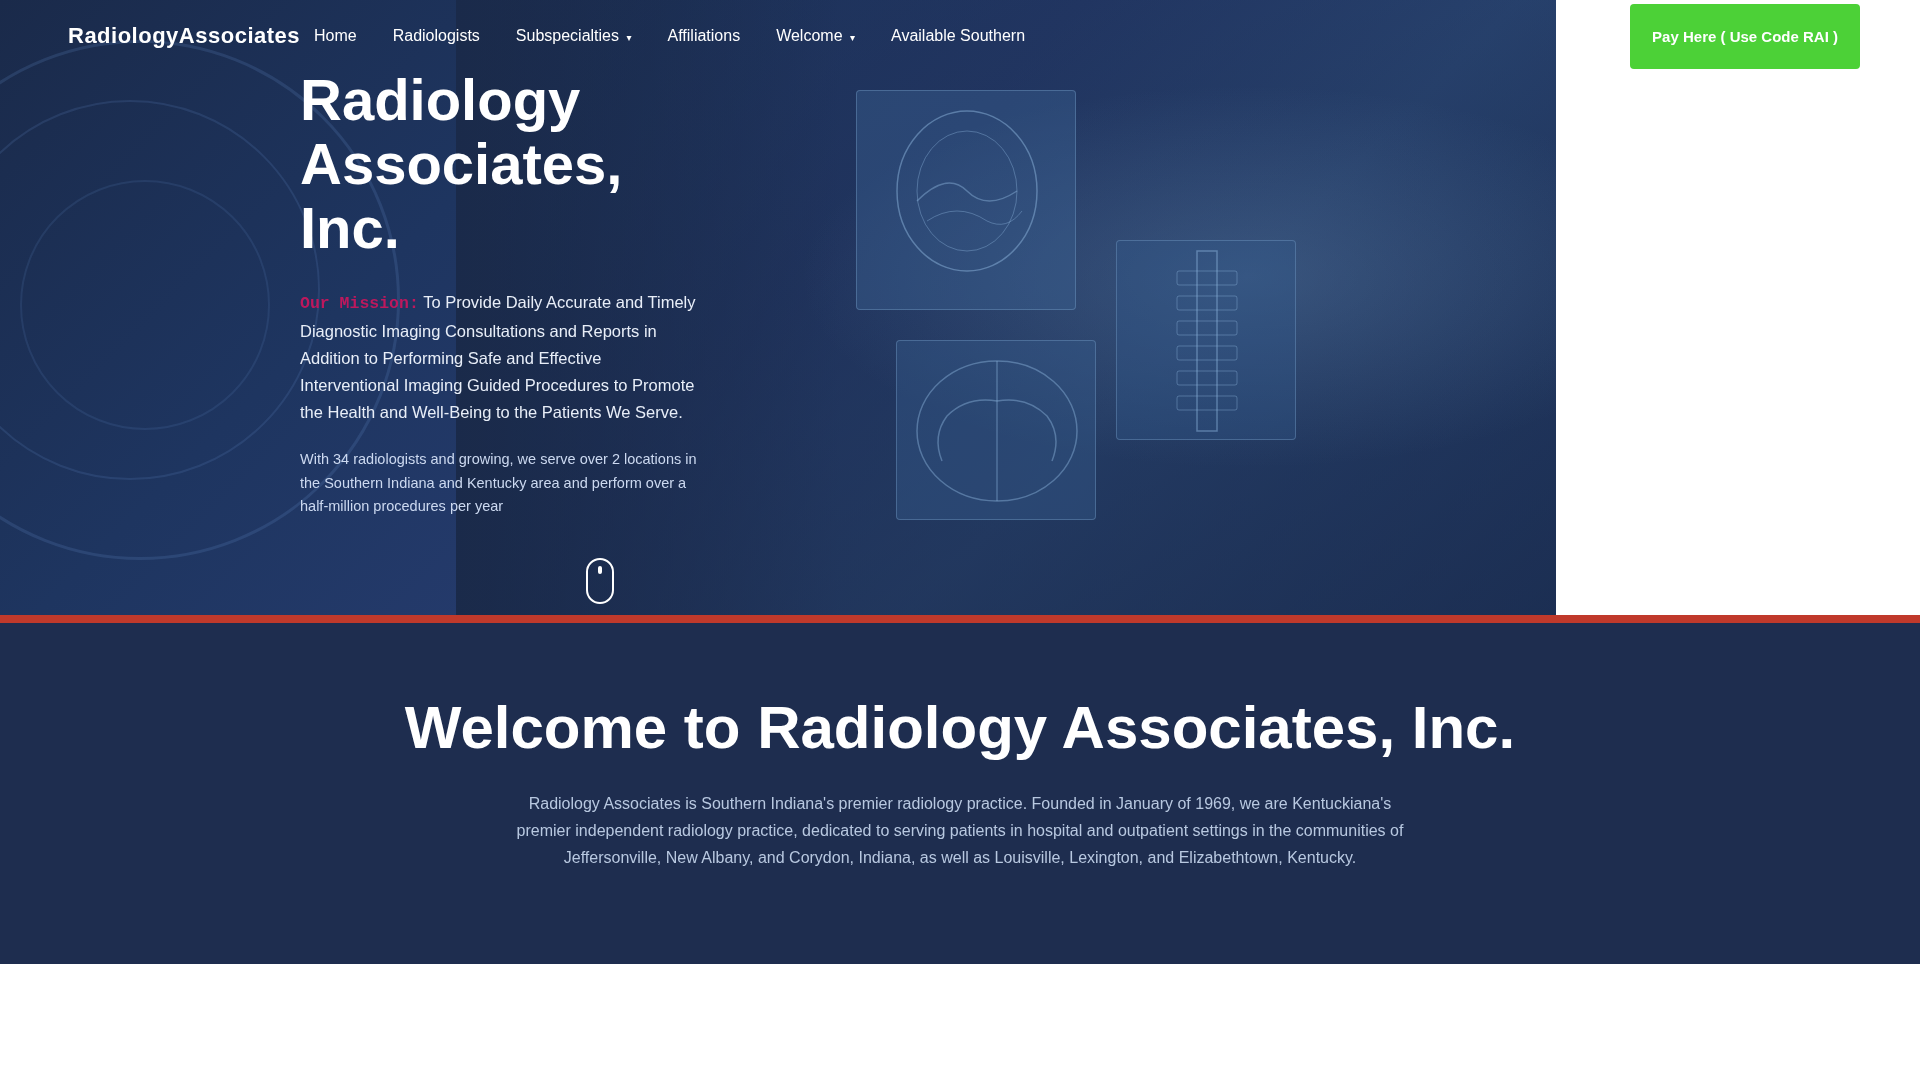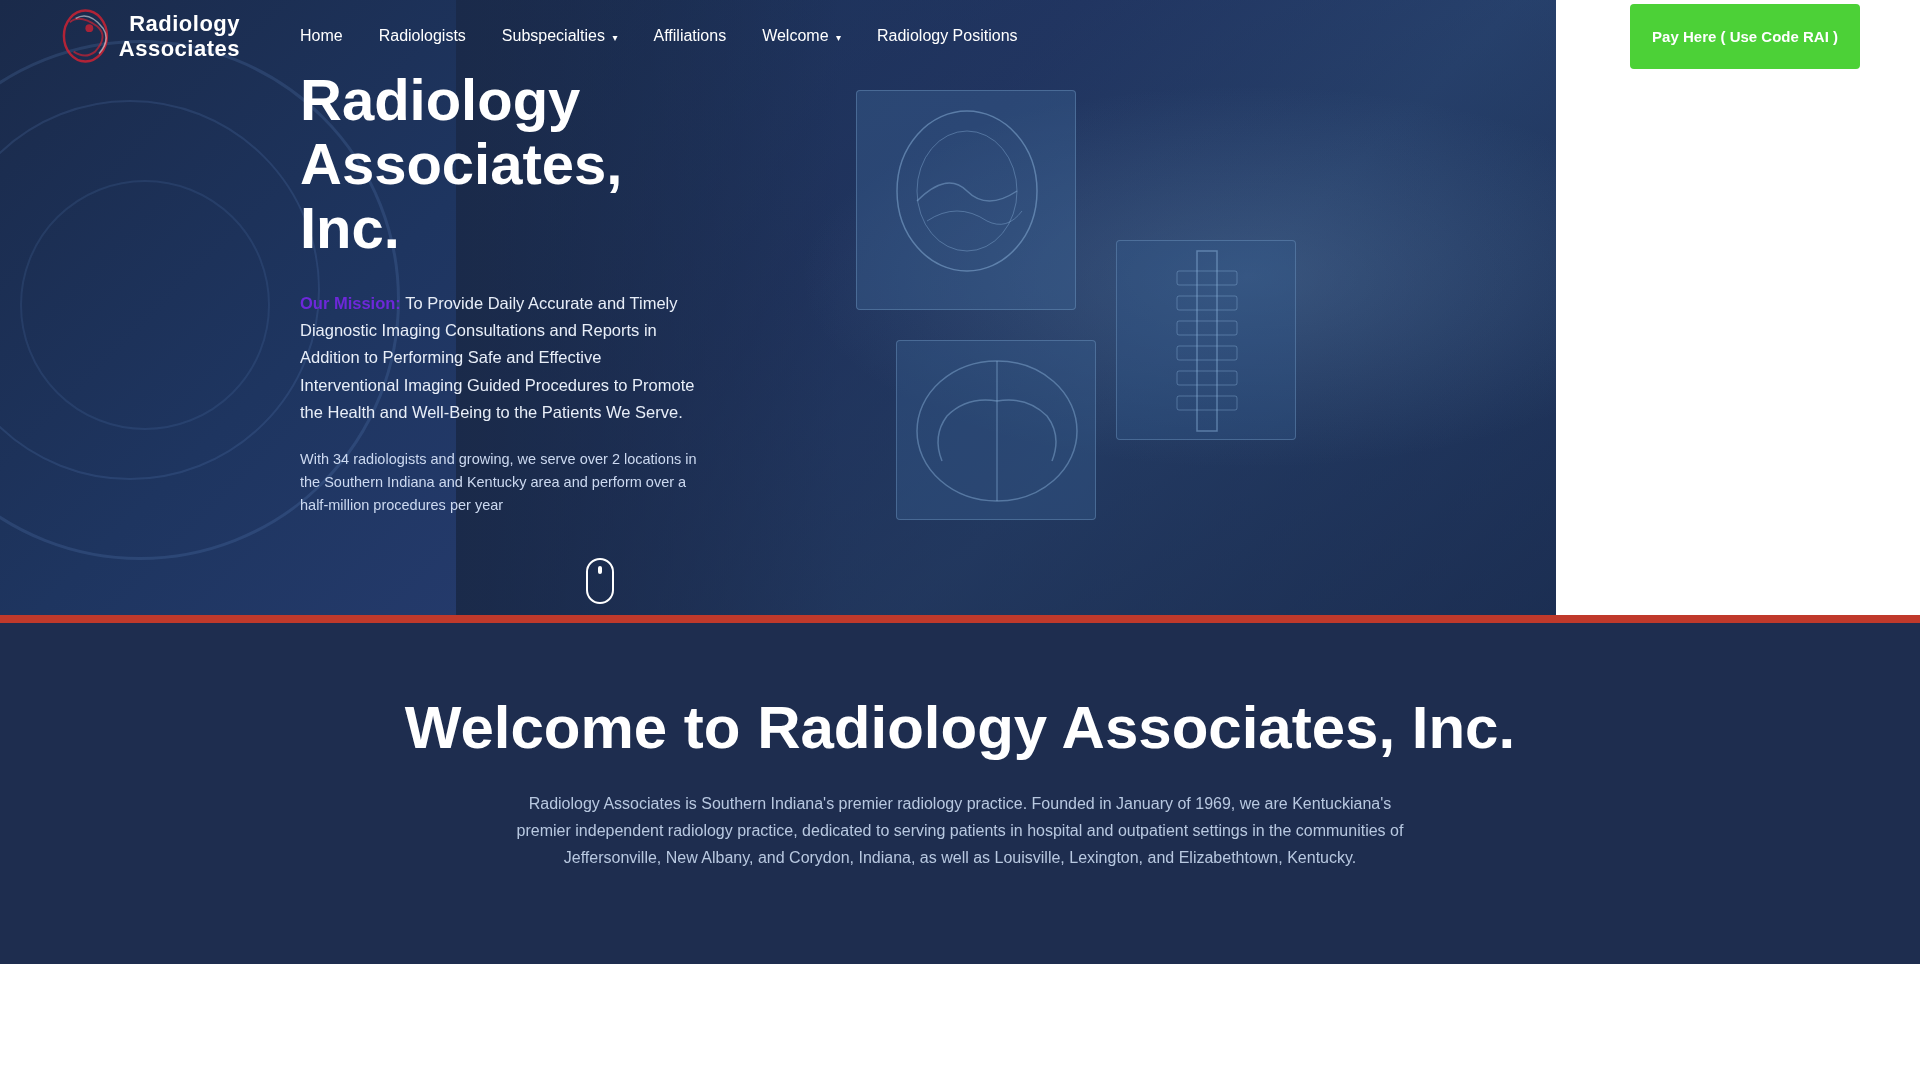--- a/index.html
+++ b/index.html
@@ -22,23 +22,22 @@
       margin-right: 60px;
     }
     .logo-graphic {
       width: 180px;
       height: 60px;
       display: flex;
       align-items: center;
     }
     .logo-text-block {
       display: flex;
-      flex-direction: column;
+      flex-direction: row;
       line-height: 1.15;
-      text-align: right;
     }
     .logo-radiology {
       font-size: 22px;
       font-weight: 700;
       color: #fff;
       letter-spacing: 0.5px;
     }
     .logo-associates {
       font-size: 22px;
       font-weight: 700;
@@ -49,20 +48,21 @@
       width: 52px;
       height: 56px;
       margin-right: 8px;
     }
     .nav-links {
       display: flex;
       align-items: flex-start;
       gap: 36px;
       list-style: none;
       flex: 1;
+      margin-left: 14px;
     }
     .nav-links a {
       color: #fff;
       text-decoration: none;
       font-size: 16px;
       font-weight: 500;
       white-space: nowrap;
       cursor: pointer;
     }
     .nav-links .dropdown-arrow {
@@ -178,21 +178,22 @@
       margin-bottom: 30px;
     }
     .hero-mission {
       font-size: 16.5px;
       color: #e8eef8;
       line-height: 1.65;
       margin-bottom: 22px;
     }
     .hero-mission strong {
       font-weight: 800;
-      color: #6d28d9;
+      color: #be185d;
+      font-family: Liberation Mono, monospace;
     }
     .hero-subtext {
       font-size: 14.5px;
       color: #ccd9f0;
       line-height: 1.6;
       margin-bottom: 40px;
     }
     .scroll-down {
       display: flex;
       flex-direction: column;
@@ -273,21 +274,21 @@
         <span class="logo-associates">Associates</span>
       </div>
     </div>
   </div>
   <ul class="nav-links">
     <li><a>Home</a></li>
     <li><a>Radiologists</a></li>
     <li><a>Subspecialties <span class="dropdown-arrow">▾</span></a></li>
     <li><a>Affiliations</a></li>
     <li><a>Welcome <span class="dropdown-arrow">▾</span></a></li>
-    <li><a>Radiology Positions</a></li>
+    <li><a>Available Southern</a></li>
   </ul>
   <button class="pay-btn">Pay Here ( Use Code RAI )</button>
 </nav>
 
 <section class="hero">
   <div class="hero-bg"></div>
 
   <div class="hero-circle hero-circle-1"></div>
   <div class="hero-circle hero-circle-2"></div>
   <div class="hero-circle hero-circle-3"></div>

